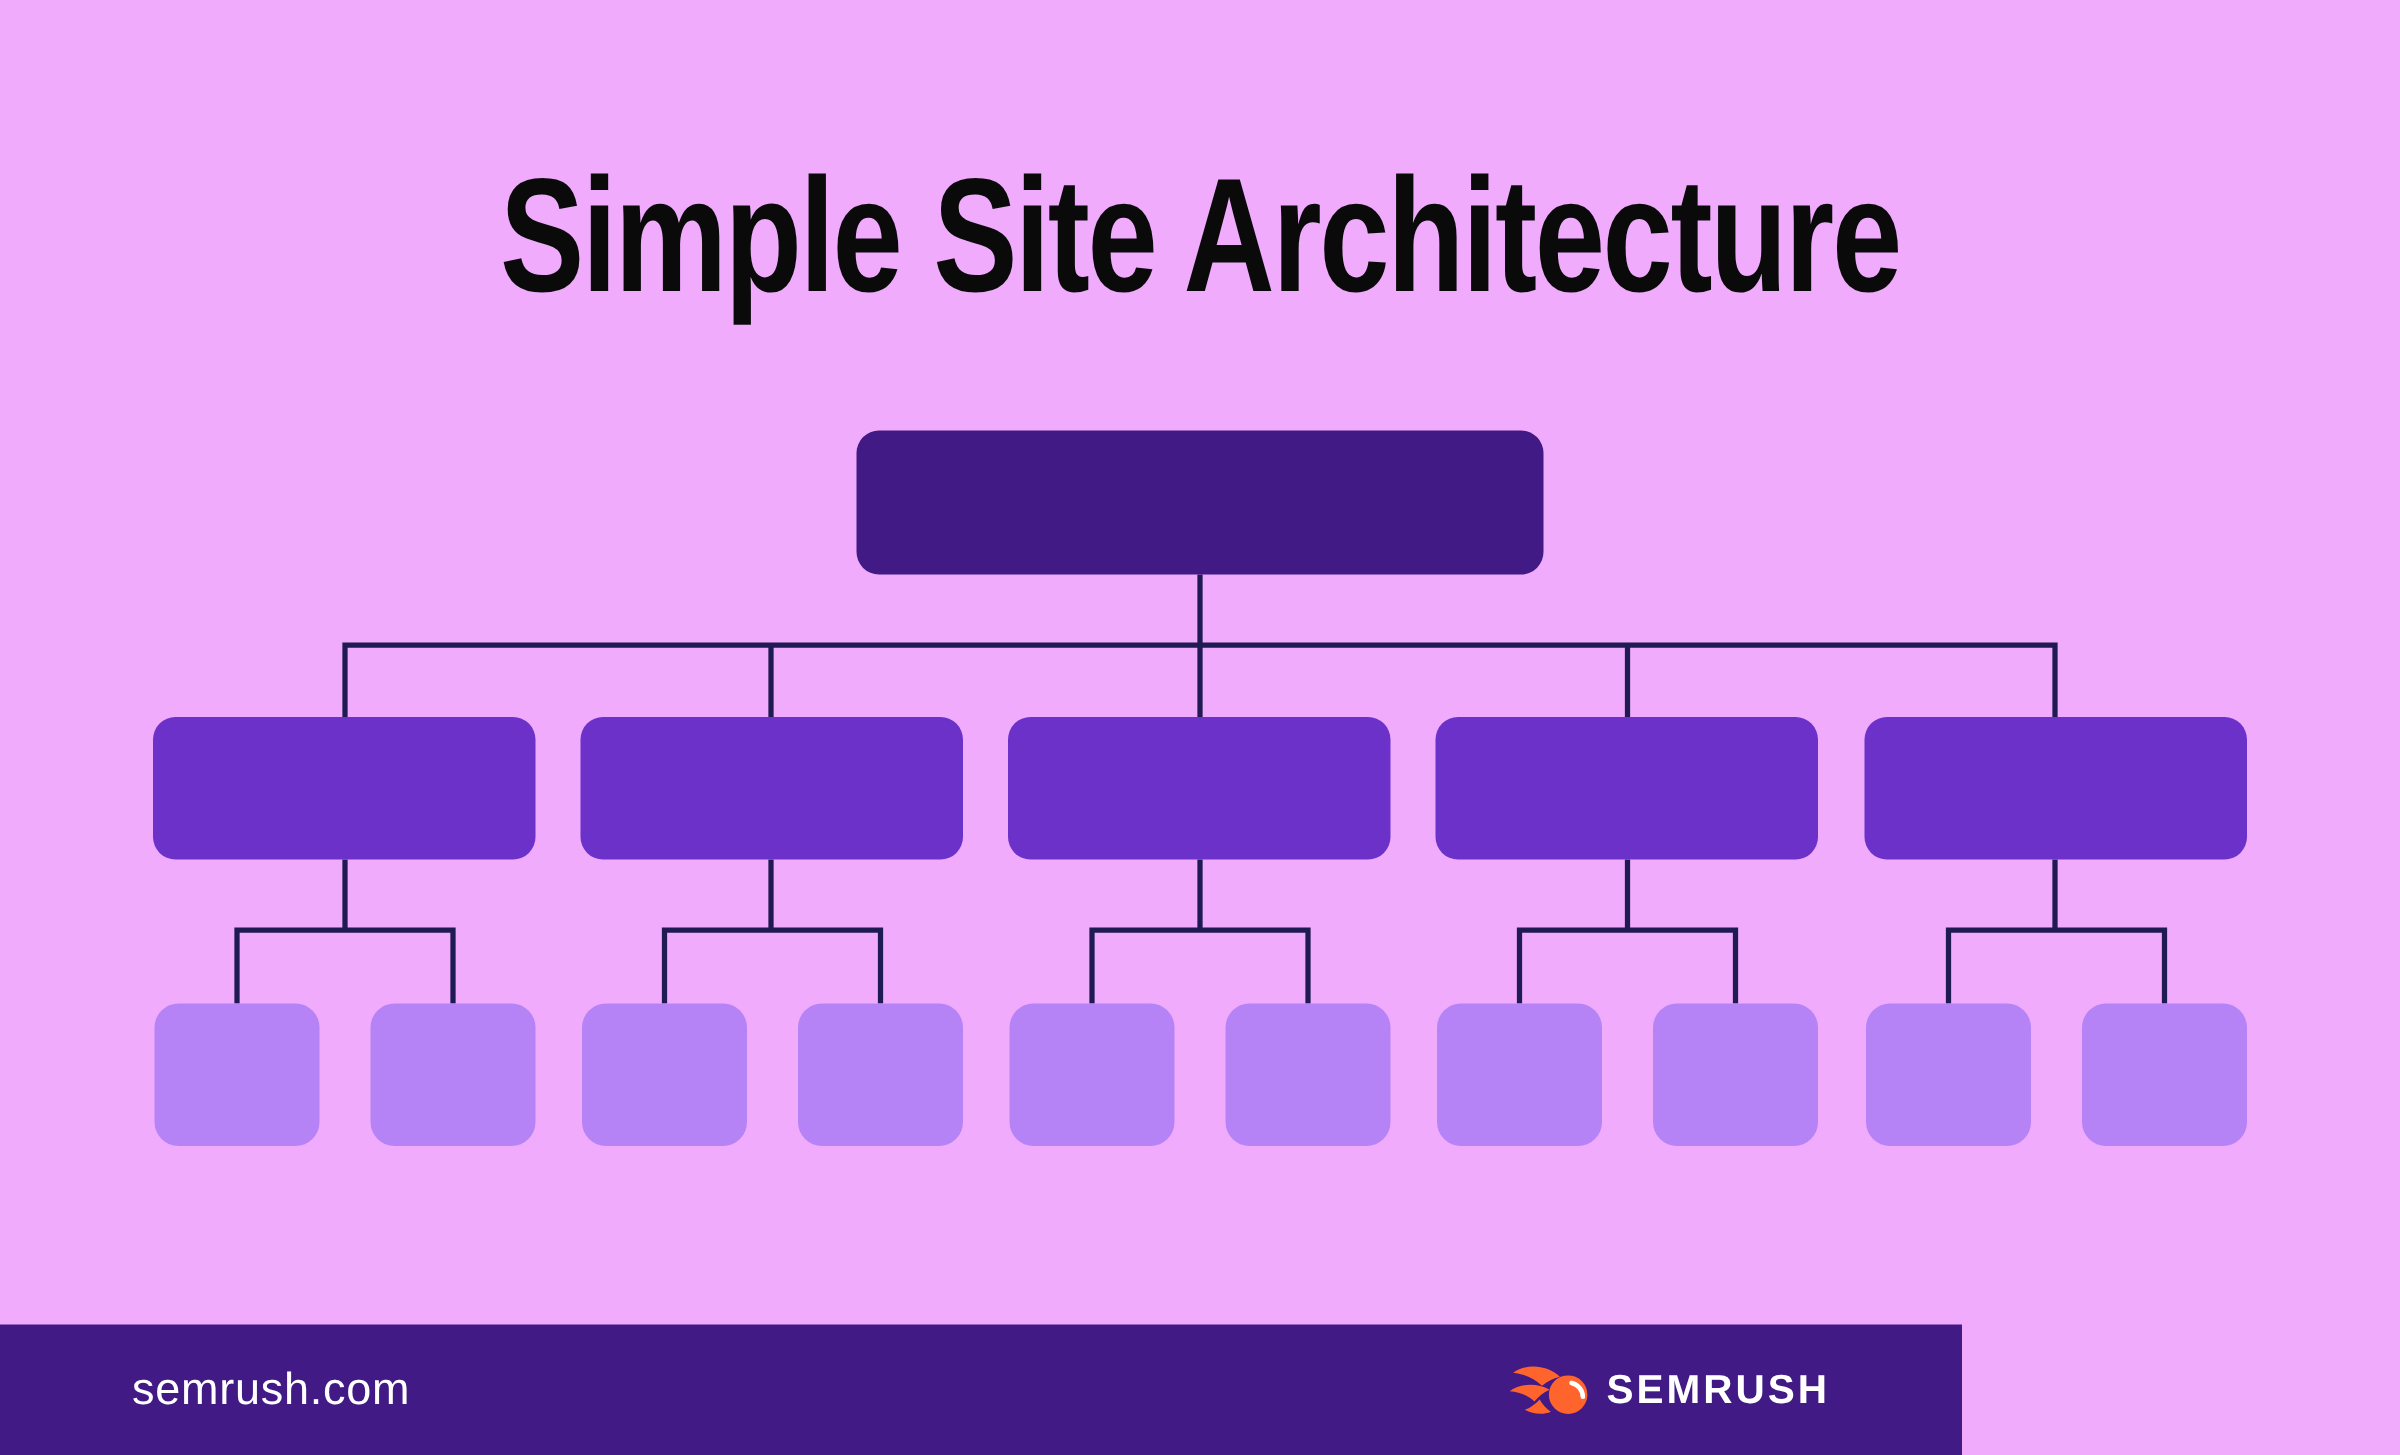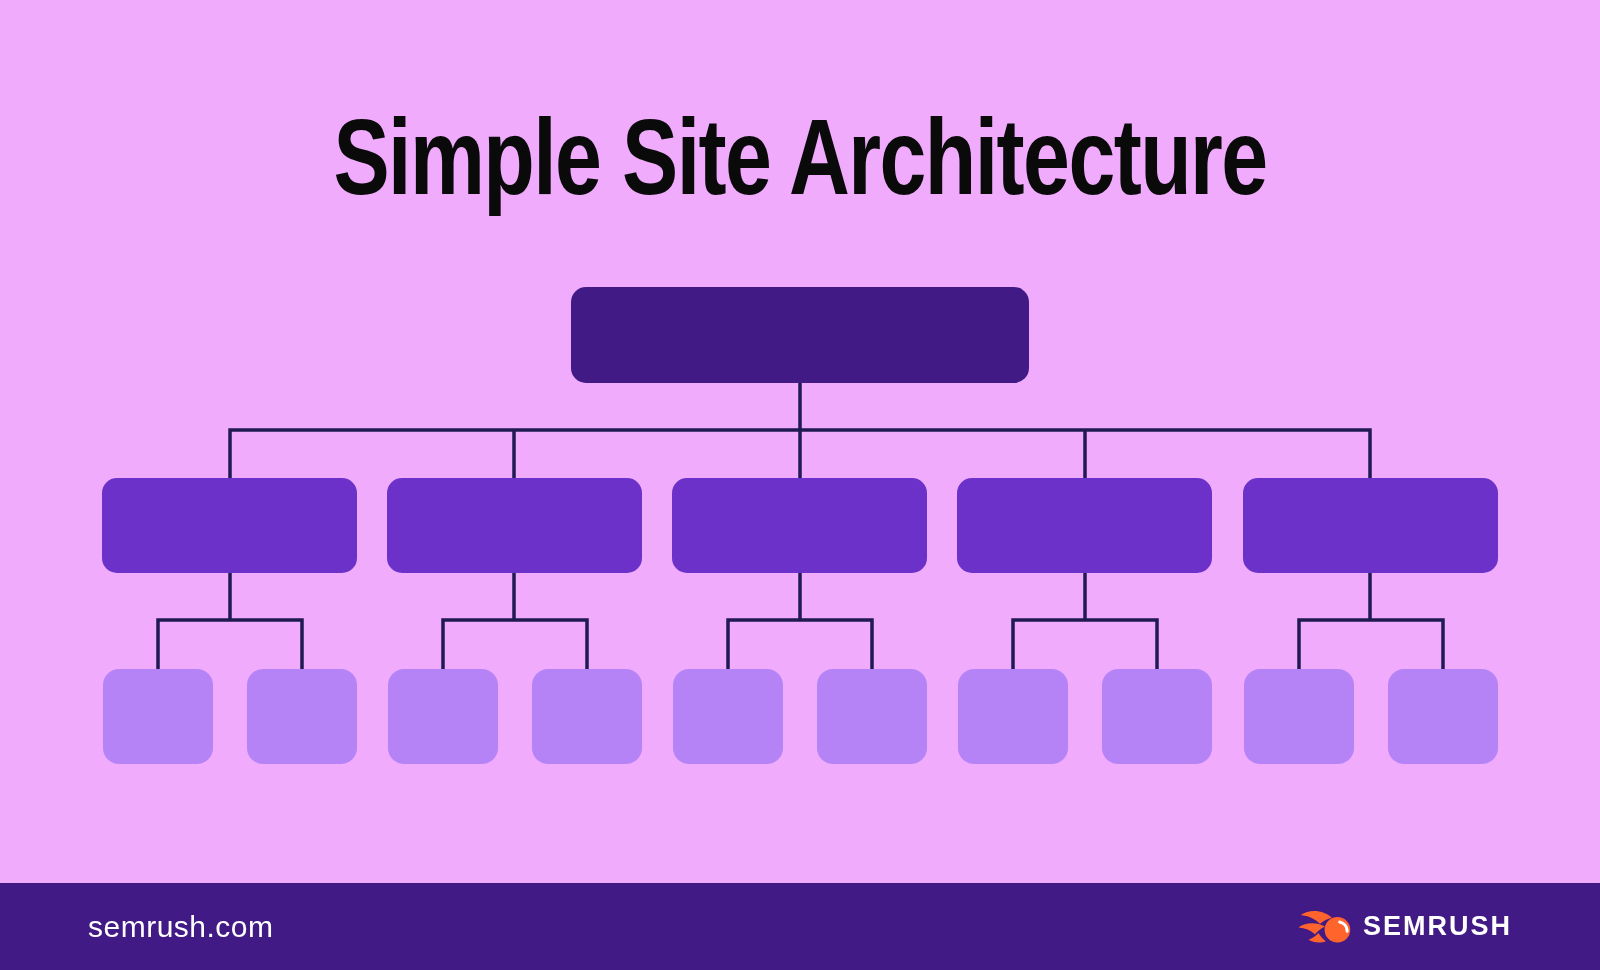--- a/index.html
+++ b/index.html
@@ -39,21 +39,21 @@
     stroke-width: 3.5;
   }
   .node { position: absolute; border-radius: 15px; }
   .lv1 { background: var(--level1-fill, #421A85); }
   .lv2 { background: var(--level2-fill, #6B31C9); }
   .lv3 { background: var(--level3-fill, #B683F7); border-radius: 16px; }
   .footer {
     position: absolute;
     left: 0;
     top: 883px;
-    width: 1600px;
+    width: 1308px;
     height: 87px;
     background: var(--footer-bg, #421A85);
     display: flex;
     align-items: center;
     justify-content: space-between;
     padding: 0 88px;
     box-sizing: border-box;
   }
   .site-url {
     color: var(--footer-text-color, #fff);

